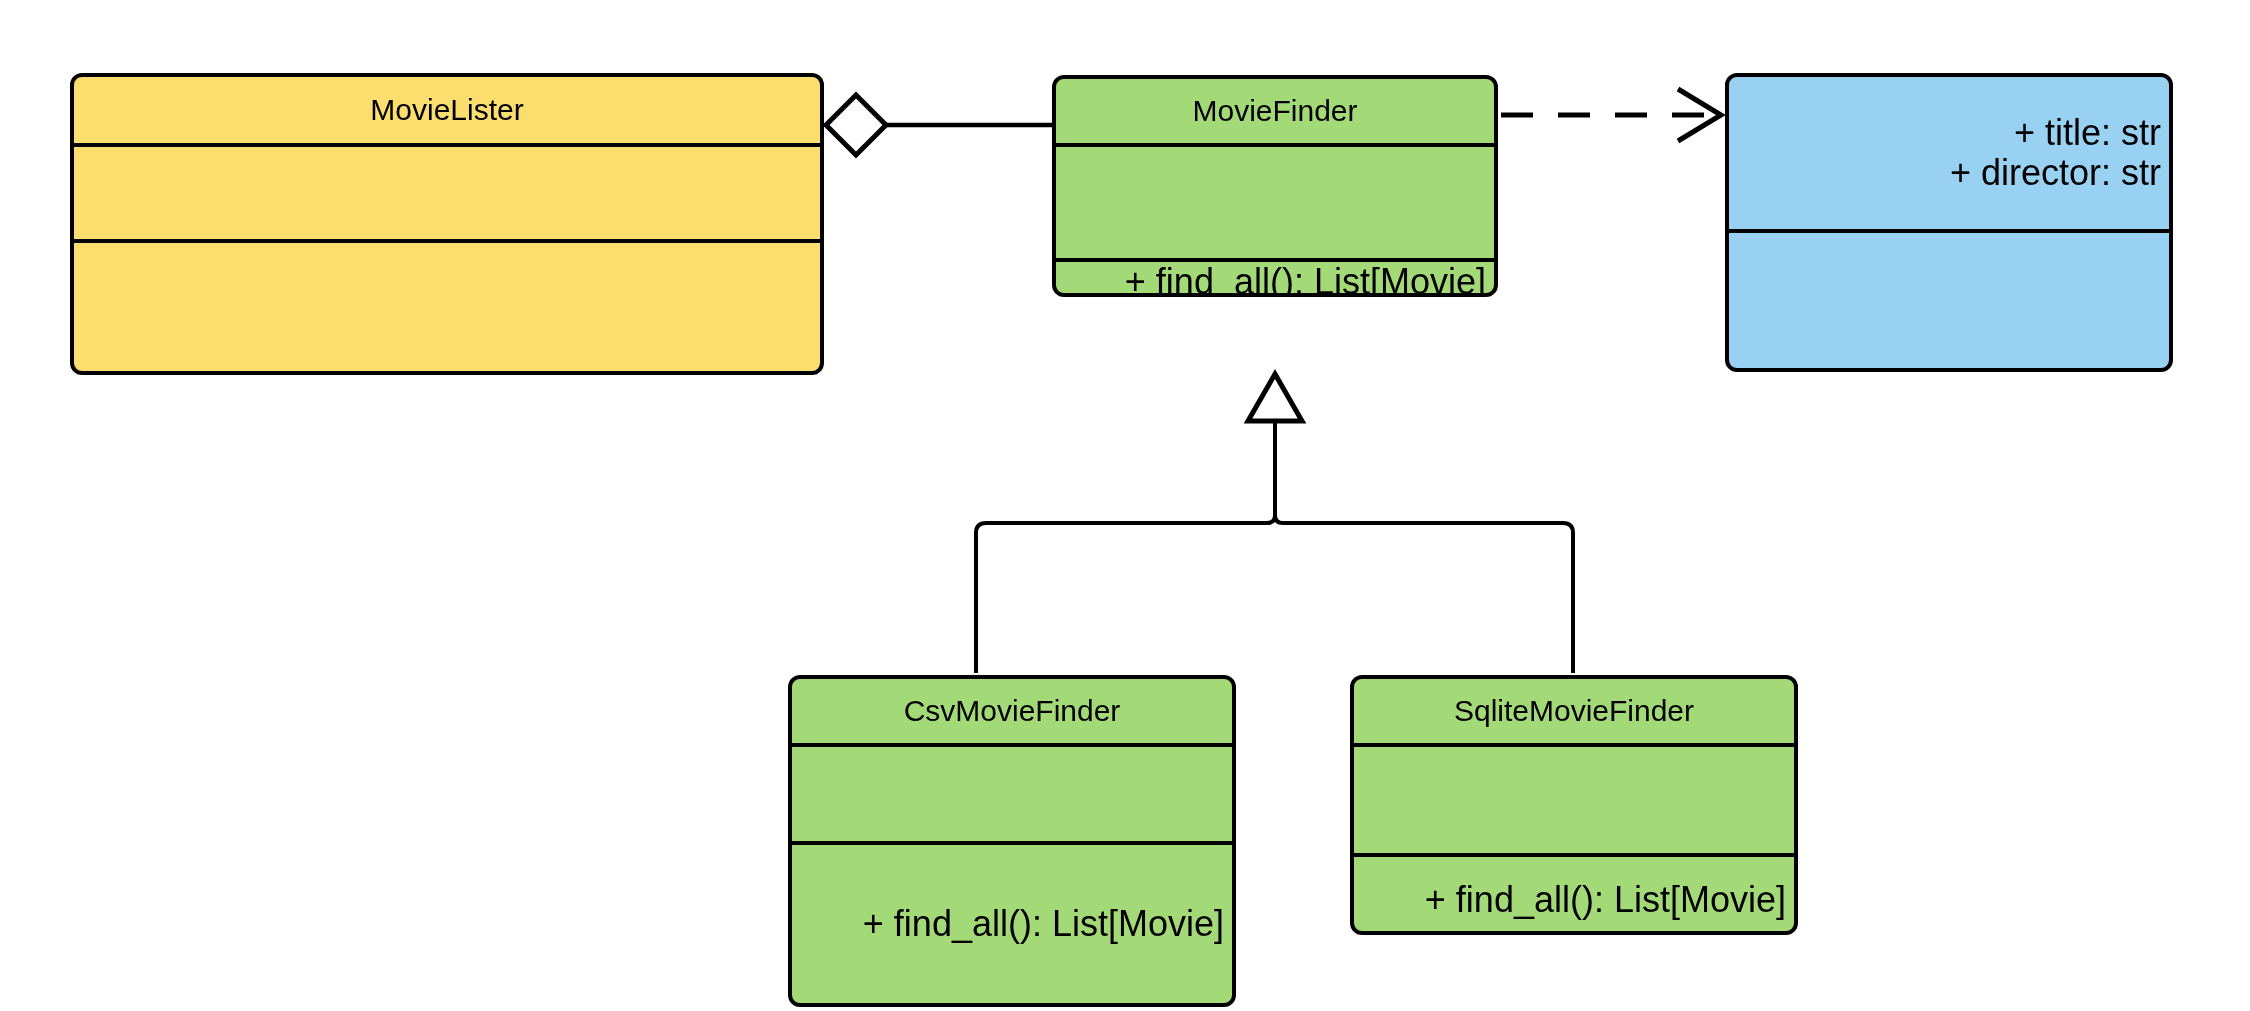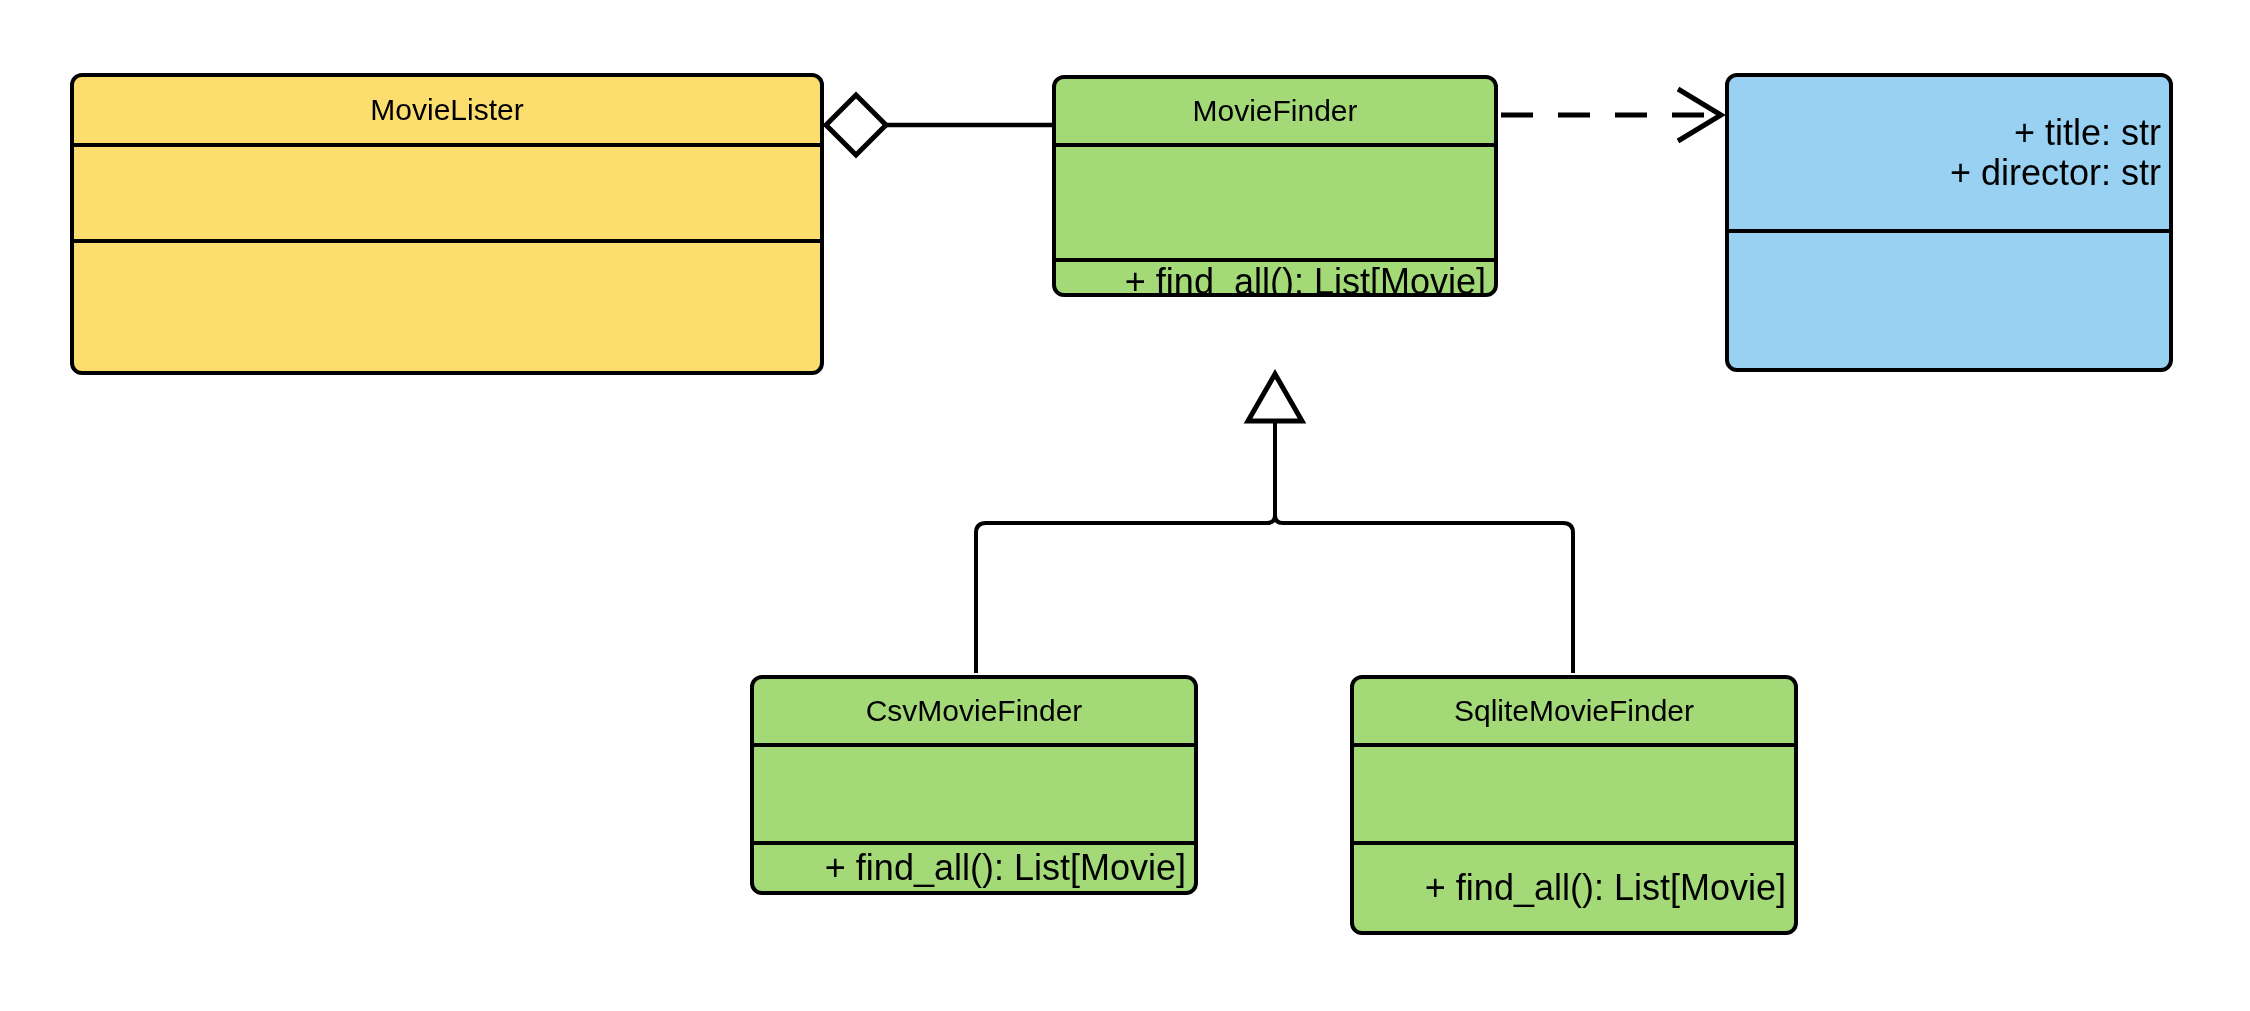--- a/index.html
+++ b/index.html
@@ -123,29 +123,29 @@
   </div>
 
   <div class="uml-class fill-blue" style="left:1725px; top:73px; width:448px; height:299px;">
     <div class="sec members divided" style="height:152px">
       <div class="member">+ title: str</div>
       <div class="member">+ director: str</div>
     </div>
     <div class="sec grow"></div>
   </div>
 
-  <div class="uml-class fill-green" style="left:750px; top:675px; width:448px; height:220px;">
+  <div class="uml-class fill-green" style="left:788px; top:675px; width:448px; height:332px;">
     <div class="sec title divided" style="height:64px">CsvMovieFinder</div>
     <div class="sec divided" style="height:94px"></div>
     <div class="sec members grow">
       <div class="member">+ find_all(): List[Movie]</div>
     </div>
   </div>
 
-  <div class="uml-class fill-green" style="left:1350px; top:675px; width:448px; height:260px;">
+  <div class="uml-class fill-green" style="left:1350px; top:675px; width:448px; height:260px;gap:12px;">
     <div class="sec title divided" style="height:64px">SqliteMovieFinder</div>
     <div class="sec divided" style="height:94px"></div>
     <div class="sec members grow">
       <div class="member">+ find_all(): List[Movie]</div>
     </div>
   </div>
 
 </div>
 
 </body></html>

